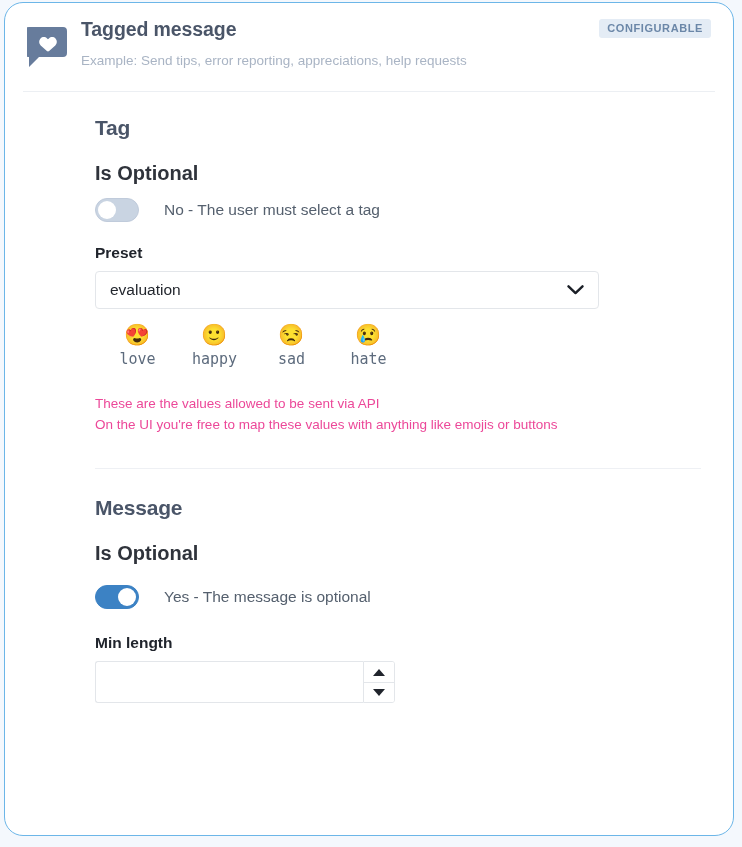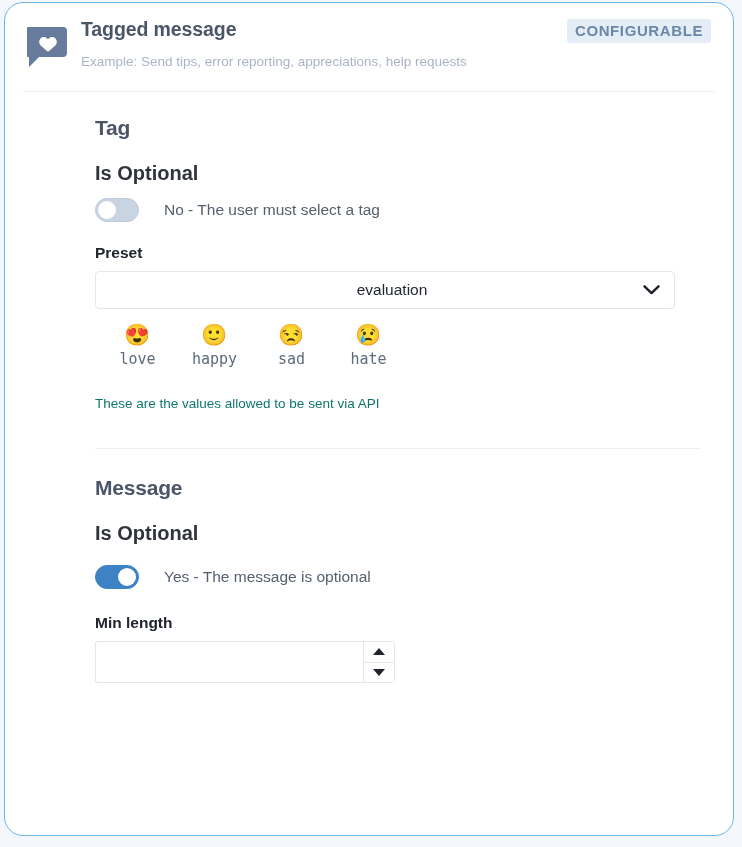--- a/index.html
+++ b/index.html
@@ -60,21 +60,21 @@
     font-size: 19.5px;
     font-weight: bold;
     color: #4a5568;
     line-height: 1.3;
     letter-spacing: -0.1px;
   }
   .badge {
     flex: 0 0 auto;
     background: #e4ecf5;
     color: #6b87a8;
-    font-size: 15px;
+    font-size: 11px;
     font-weight: bold;
     letter-spacing: 0.6px;
     padding: 3px 8px 4px 8px;
     border-radius: 3px;
     margin-top: 2px;
     margin-left: 12px;
   }
   .header-desc {
     font-size: 15.5px;
     color: #55606e;
@@ -196,21 +196,21 @@
   }
   .emoji-label {
     font-family: "DejaVu Sans Mono", "Liberation Mono", monospace;
     font-size: 15px;
     color: #5d6b7d;
     margin-top: 3px;
   }
 
   .helper {
     font-size: 13.5px;
-    color: #0f766e;
+    color: #ec4899;
     line-height: 1.55;
   }
 
   .divider-inset {
     height: 1px;
     background: #eef0f4;
     margin-left: 0;
     margin-right: 10px;
   }
 
@@ -305,21 +305,21 @@
 
       <div class="toggle-row" style="margin-top:13px;">
         <div class="toggle off">
           <div class="knob"></div>
         </div>
         <div class="toggle-text">No - The user must select a tag</div>
       </div>
 
       <div style="margin-top:22px;">
         <div class="field-label">Preset</div>
-        <div class="select-box" style="margin-top:9px; width:580px;justify-content:center;">
+        <div class="select-box" style="margin-top:9px; width:504px;">
           <div class="select-value">evaluation</div>
           <div class="select-chevron">
             <svg width="17" height="11" viewBox="0 0 17 11" xmlns="http://www.w3.org/2000/svg">
               <path d="M1.5 1.8 L8.5 8.6 L15.5 1.8" stroke="#1b1f27" stroke-width="2.4" fill="none" stroke-linecap="round" stroke-linejoin="round"></path>
             </svg>
           </div>
         </div>
       </div>
 
       <div class="emoji-row" style="margin-left:4px;">
@@ -336,20 +336,21 @@
           <div class="emoji-label">sad</div>
         </div>
         <div class="emoji-item">
           <div class="emoji-glyph">😢</div>
           <div class="emoji-label">hate</div>
         </div>
       </div>
 
       <div style="margin-top:26px;">
         <div class="helper">These are the values allowed to be sent via API</div>
+        <div class="helper">On the UI you're free to map these values with anything like emojis or buttons</div>
       </div>
 
       <div class="divider-inset" style="margin-top:33px;"></div>
 
       <div style="padding-top:27px;">
         <div class="section-title">Message</div>
 
         <div class="sub-label" style="margin-top:22px;">Is Optional</div>
 
         <div class="toggle-row" style="margin-top:20px;">

